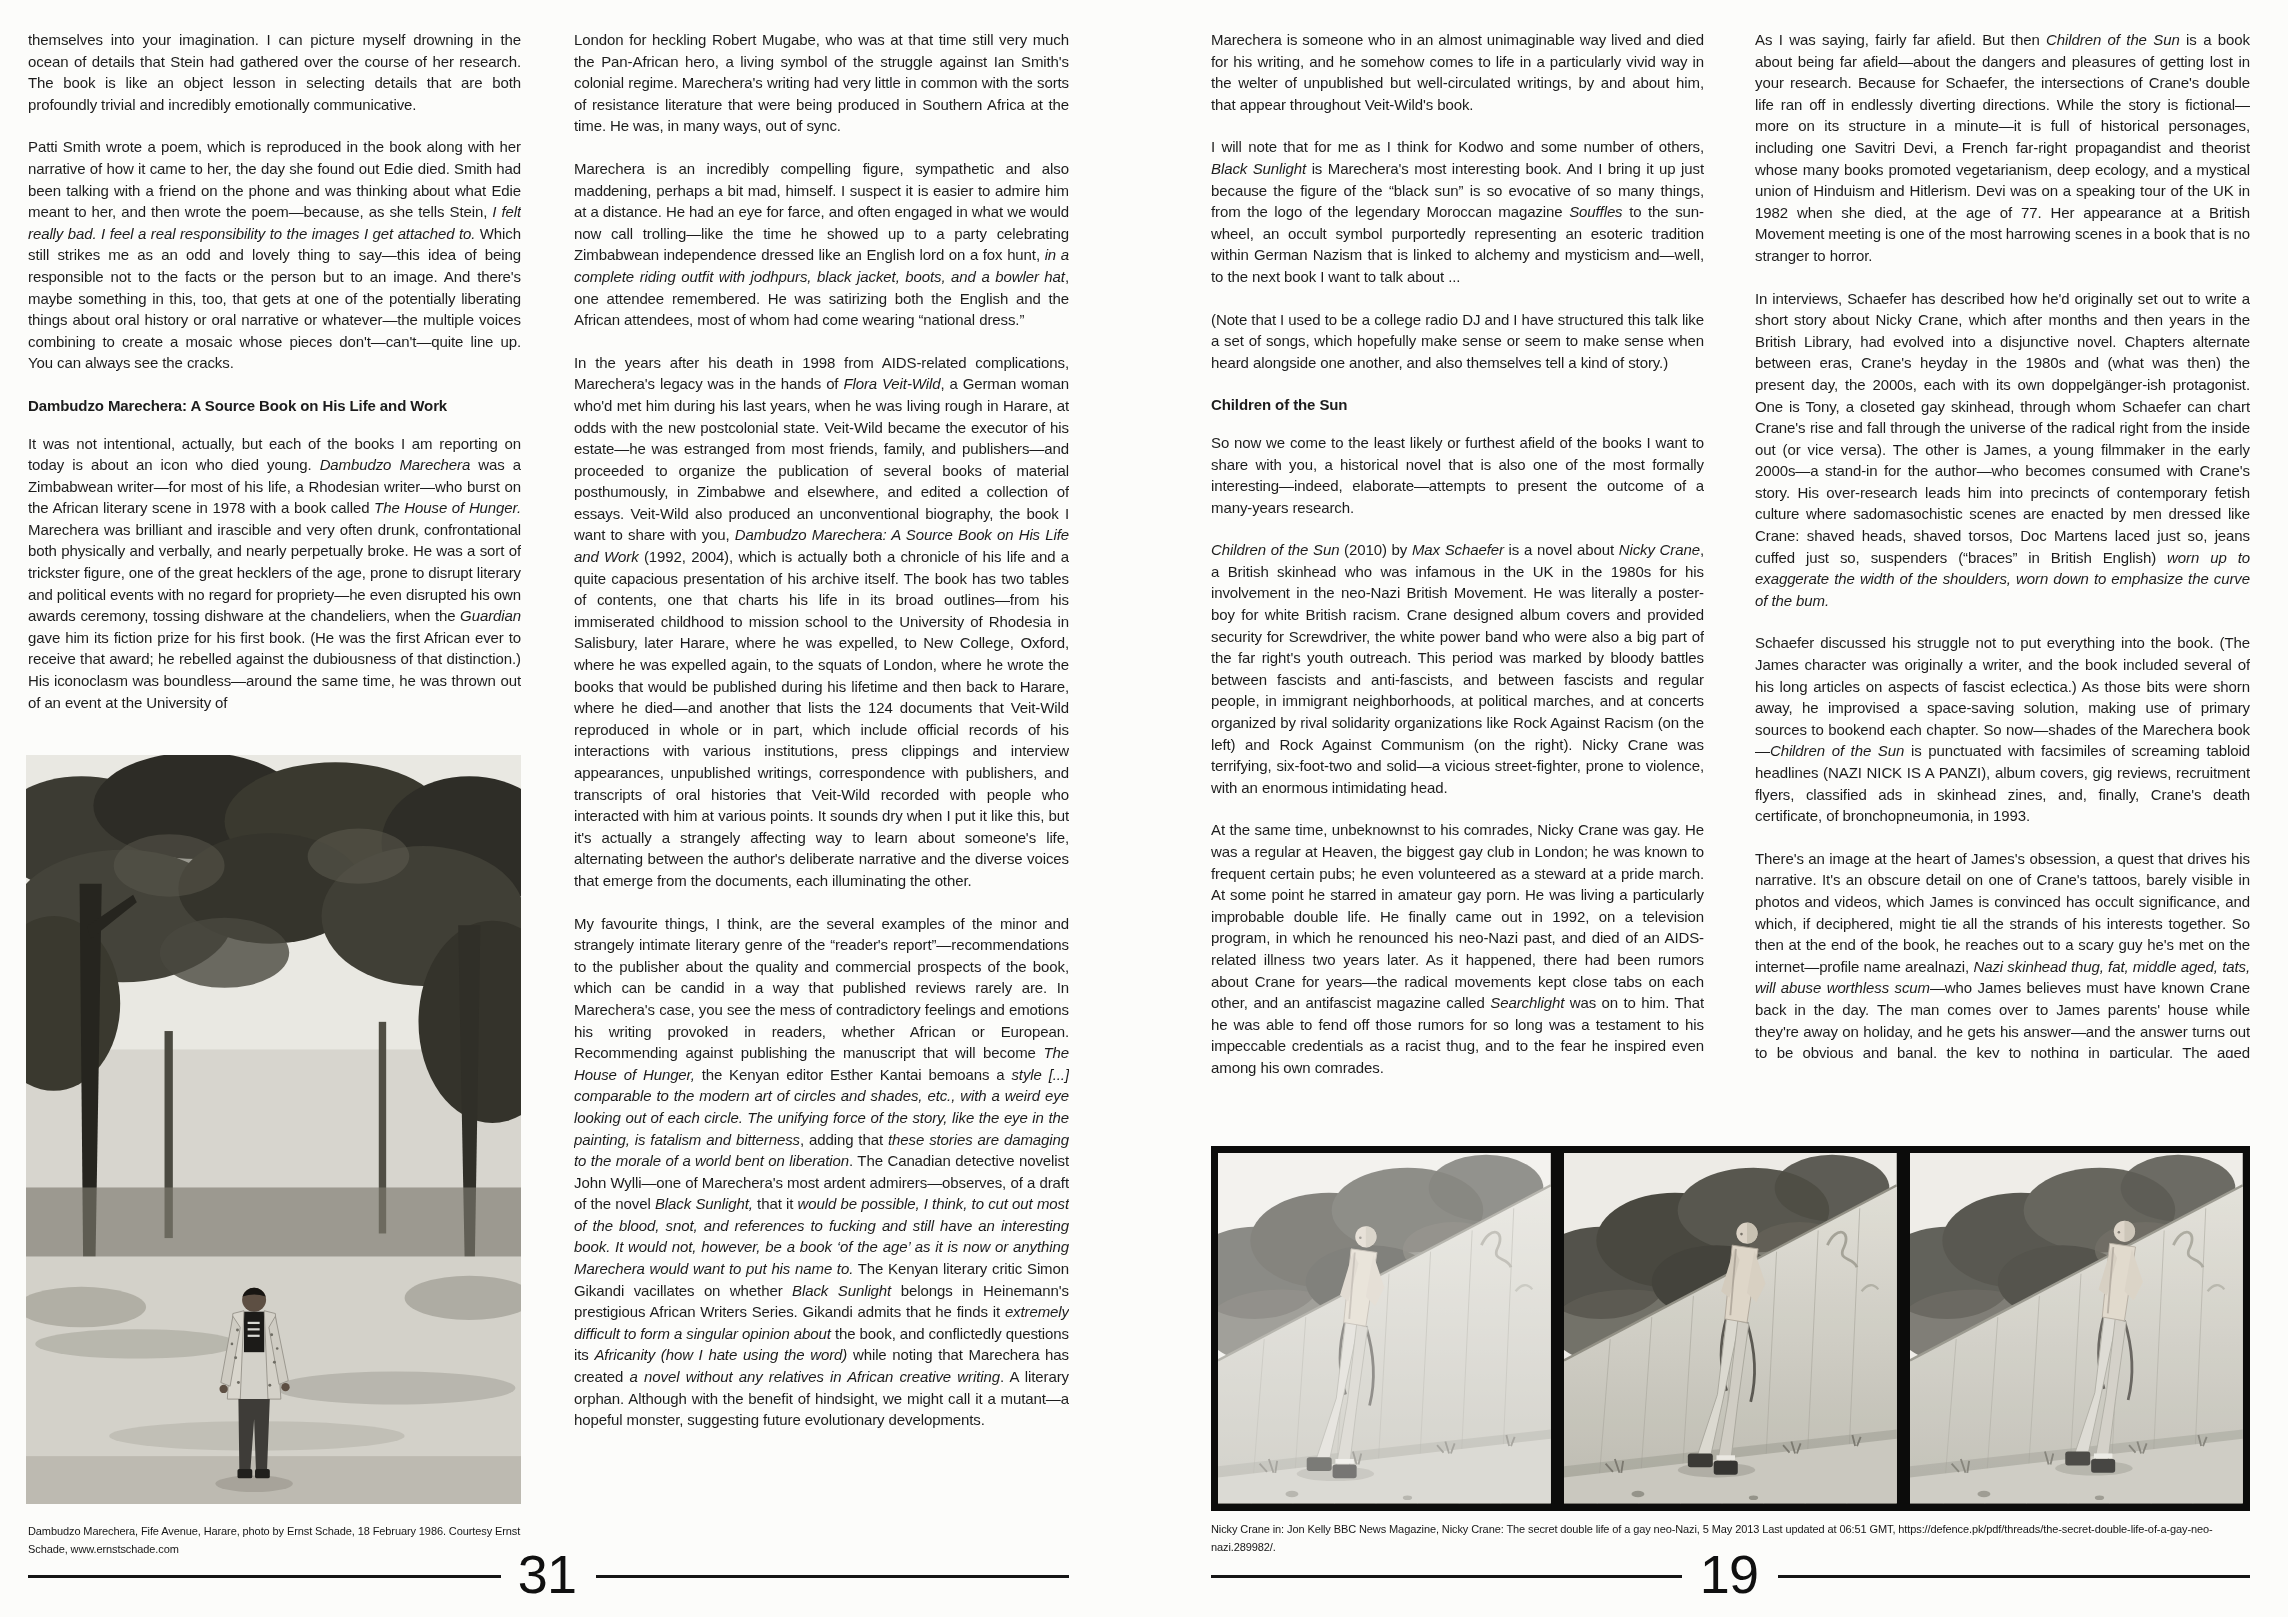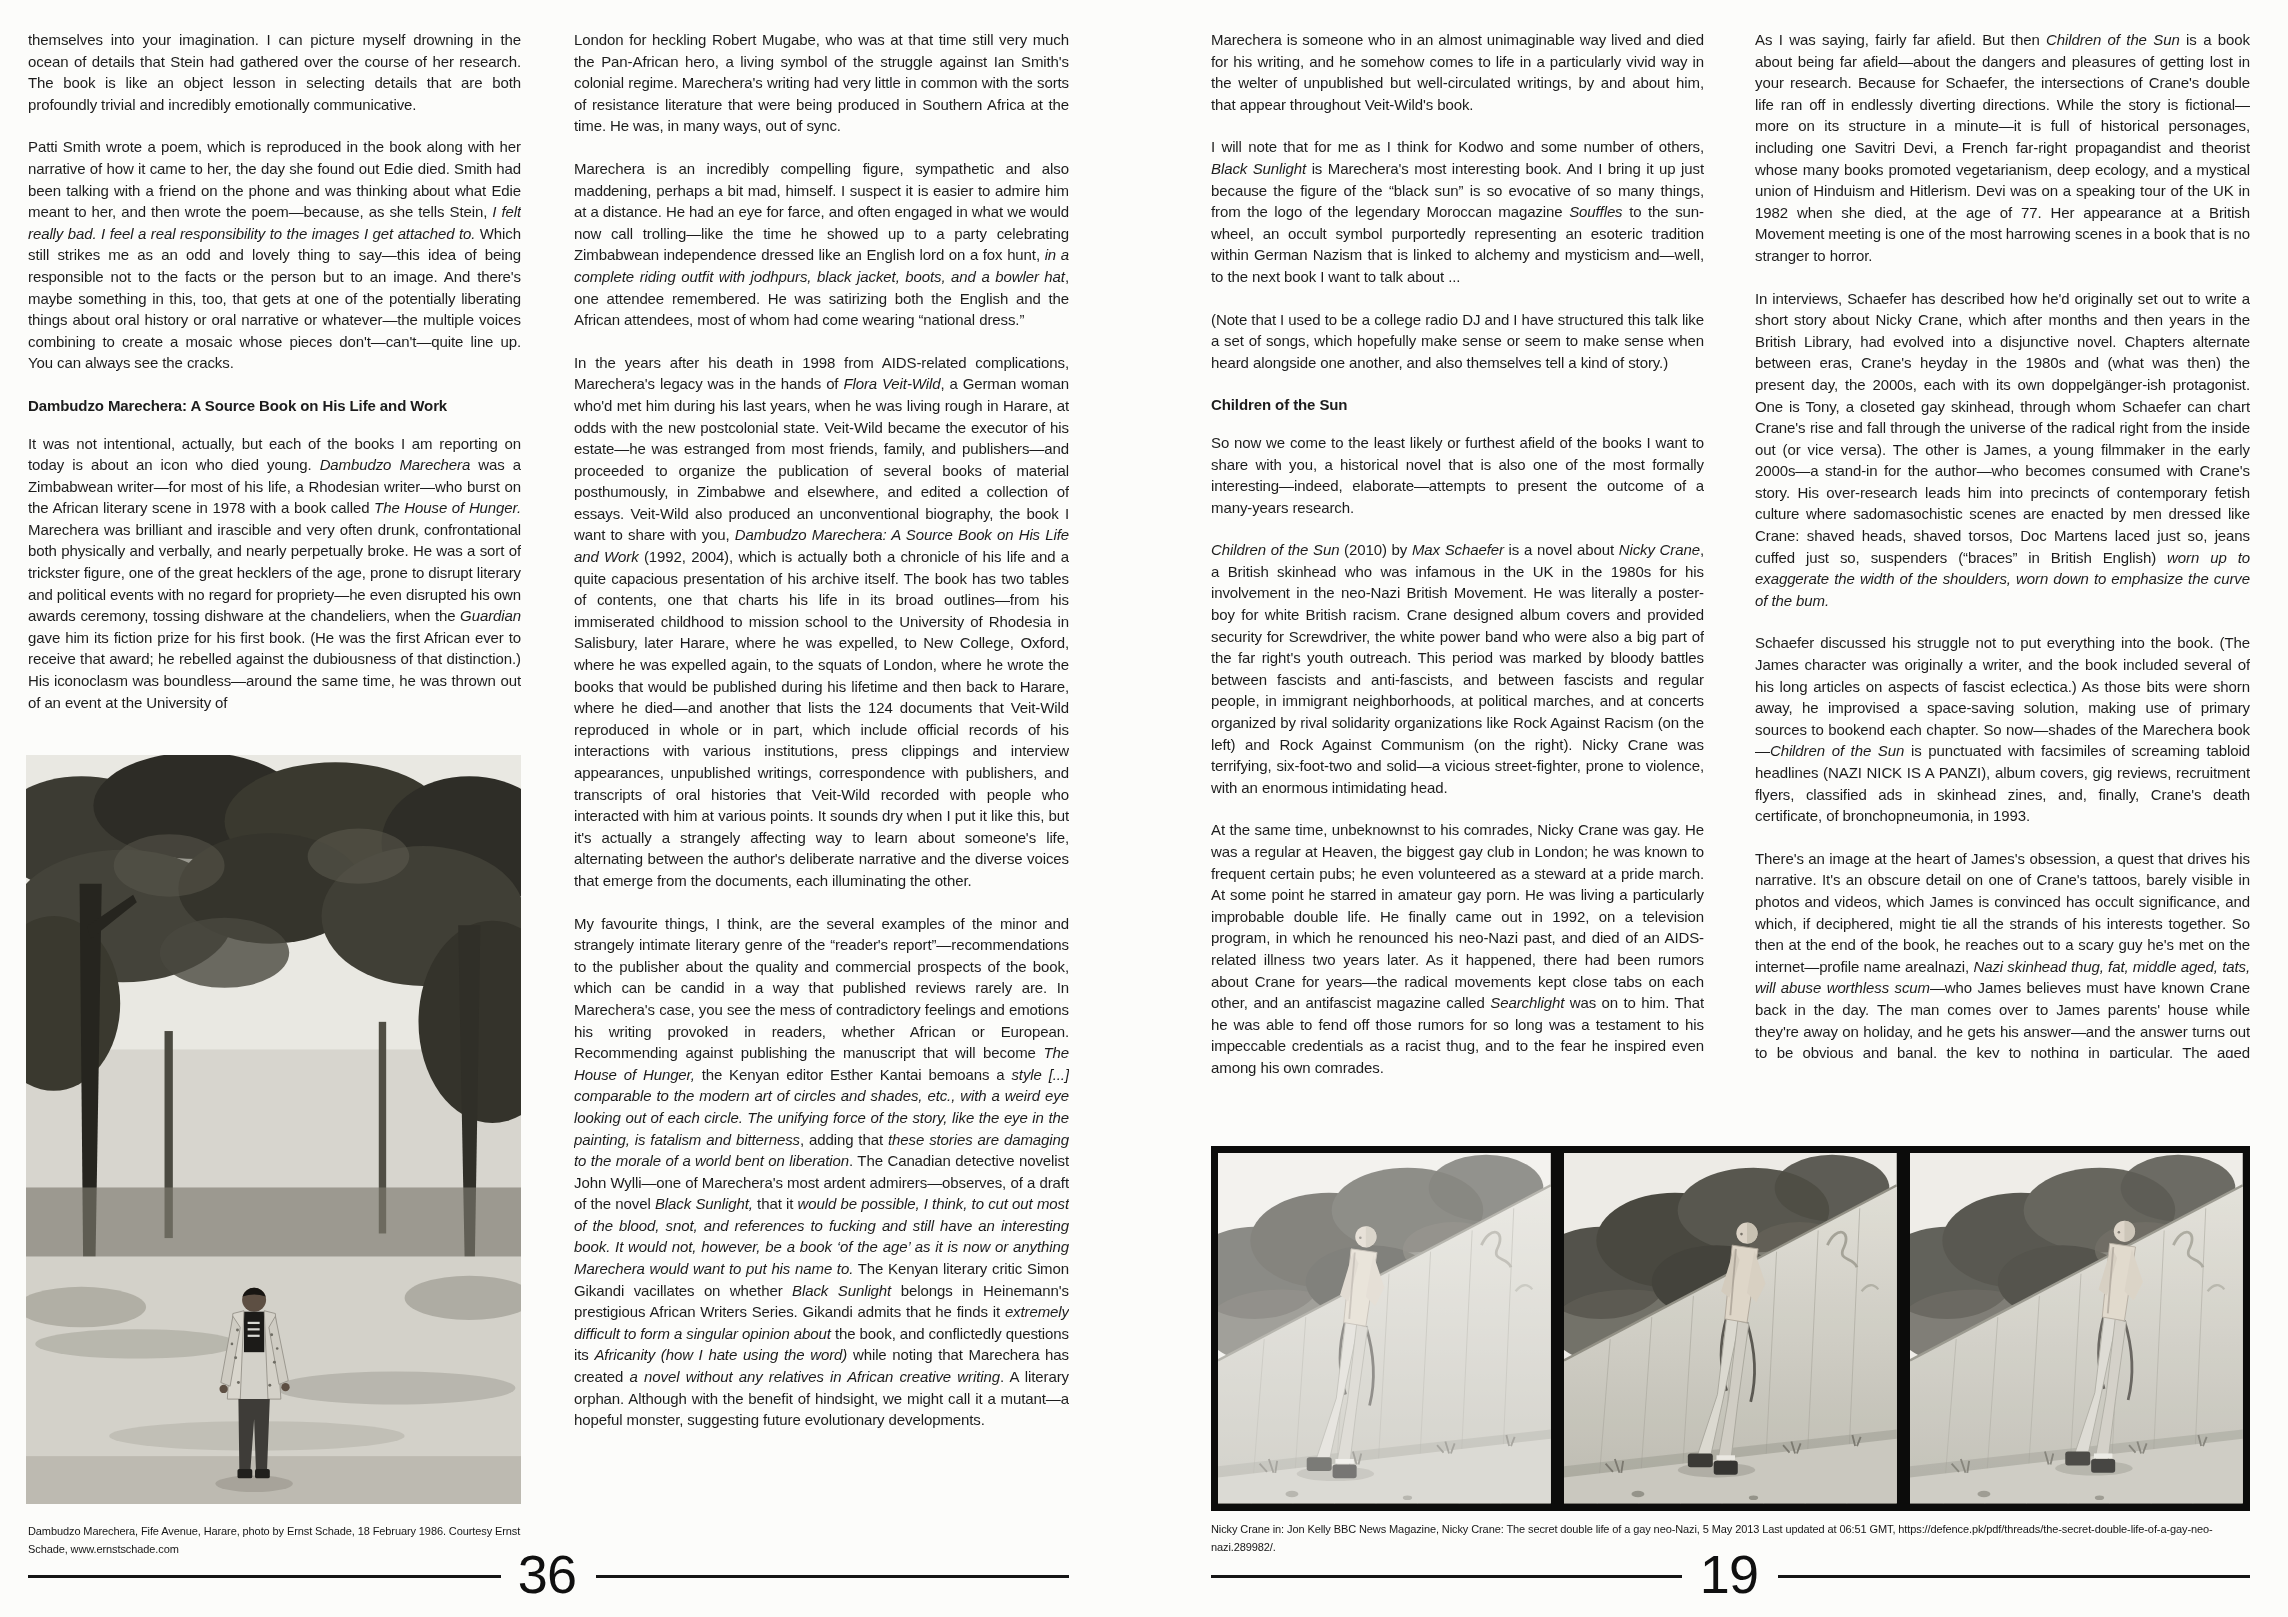--- a/index.html
+++ b/index.html
@@ -208,20 +208,20 @@
         <use href="#crane-figure" transform="translate(34,-2)"></use>
         <rect width="360" height="380" fill="#ffffff" opacity="0.16"></rect>
       </svg>
     </div>
   </div>
 
   <div class="caption" id="caption-left">Dambudzo Marechera, Fife Avenue, Harare, photo by Ernst Schade, 18 February 1986. Courtesy Ernst Schade, www.ernstschade.com</div>
   <div class="caption" id="caption-right">Nicky Crane in: Jon Kelly BBC News Magazine, Nicky Crane: The secret double life of a gay neo-Nazi, 5 May 2013 Last updated at 06:51 GMT, https://defence.pk/pdf/threads/the-secret-double-life-of-a-gay-neo-nazi.289982/.</div>
 
   <div class="rule" id="rule-l1"></div>
-  <div class="pagenum" id="pagenum-36">36</div>
+  <div class="pagenum" id="pagenum-36">31</div>
   <div class="rule" id="rule-l2"></div>
   <div class="rule" id="rule-r1"></div>
   <div class="pagenum" id="pagenum-37">19</div>
   <div class="rule" id="rule-r2"></div>
 
 </div>
 
 
 </body></html>

